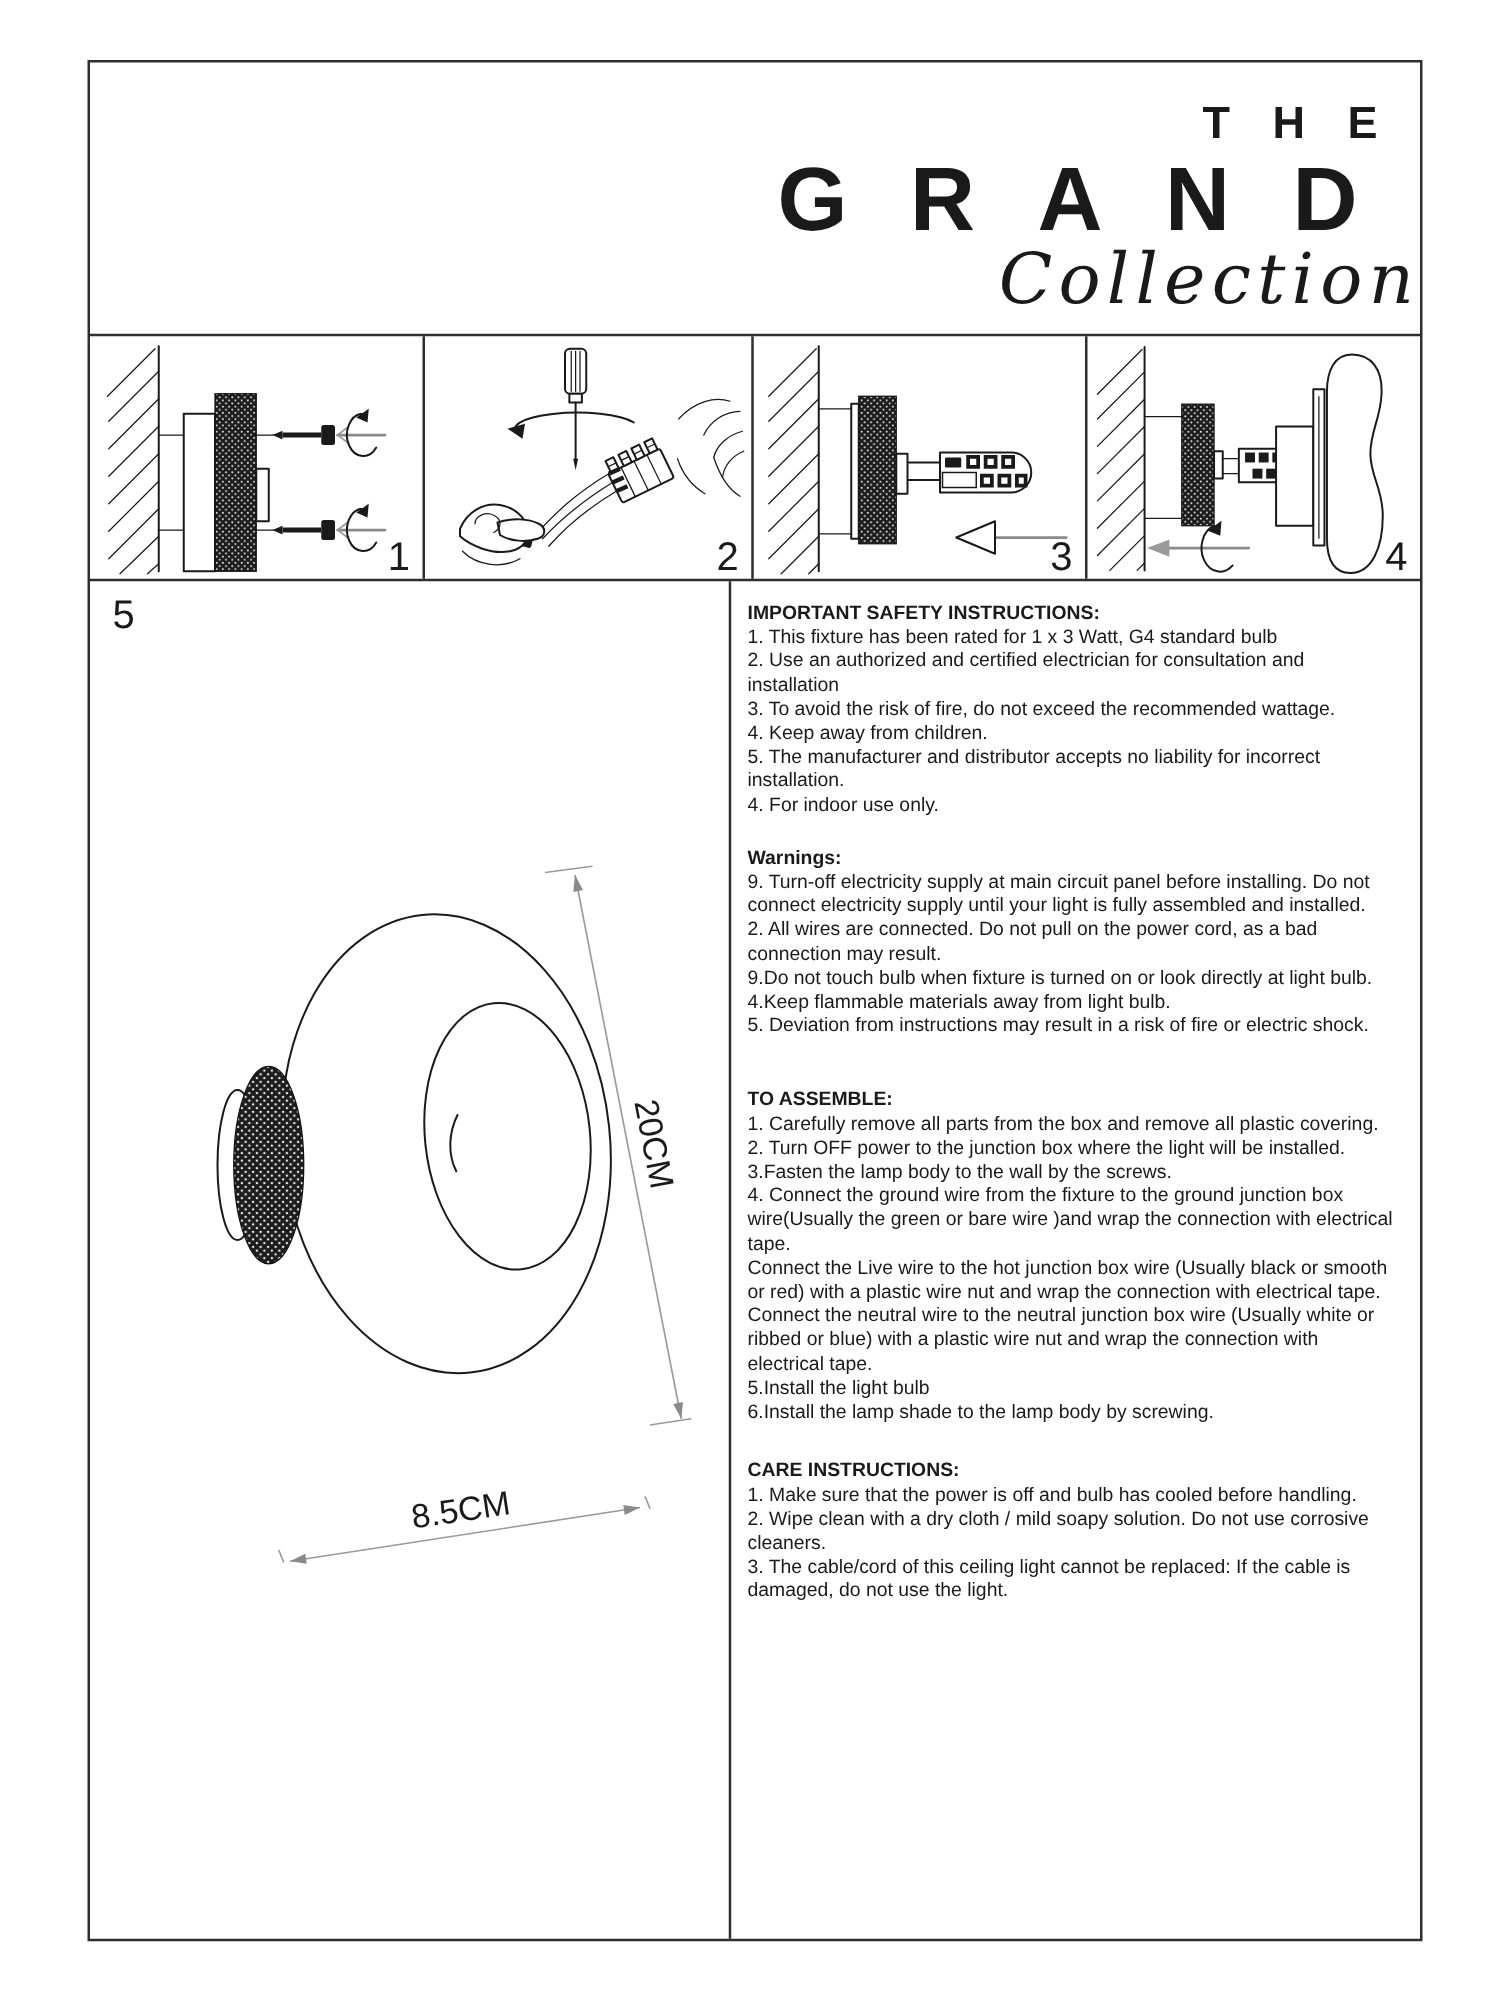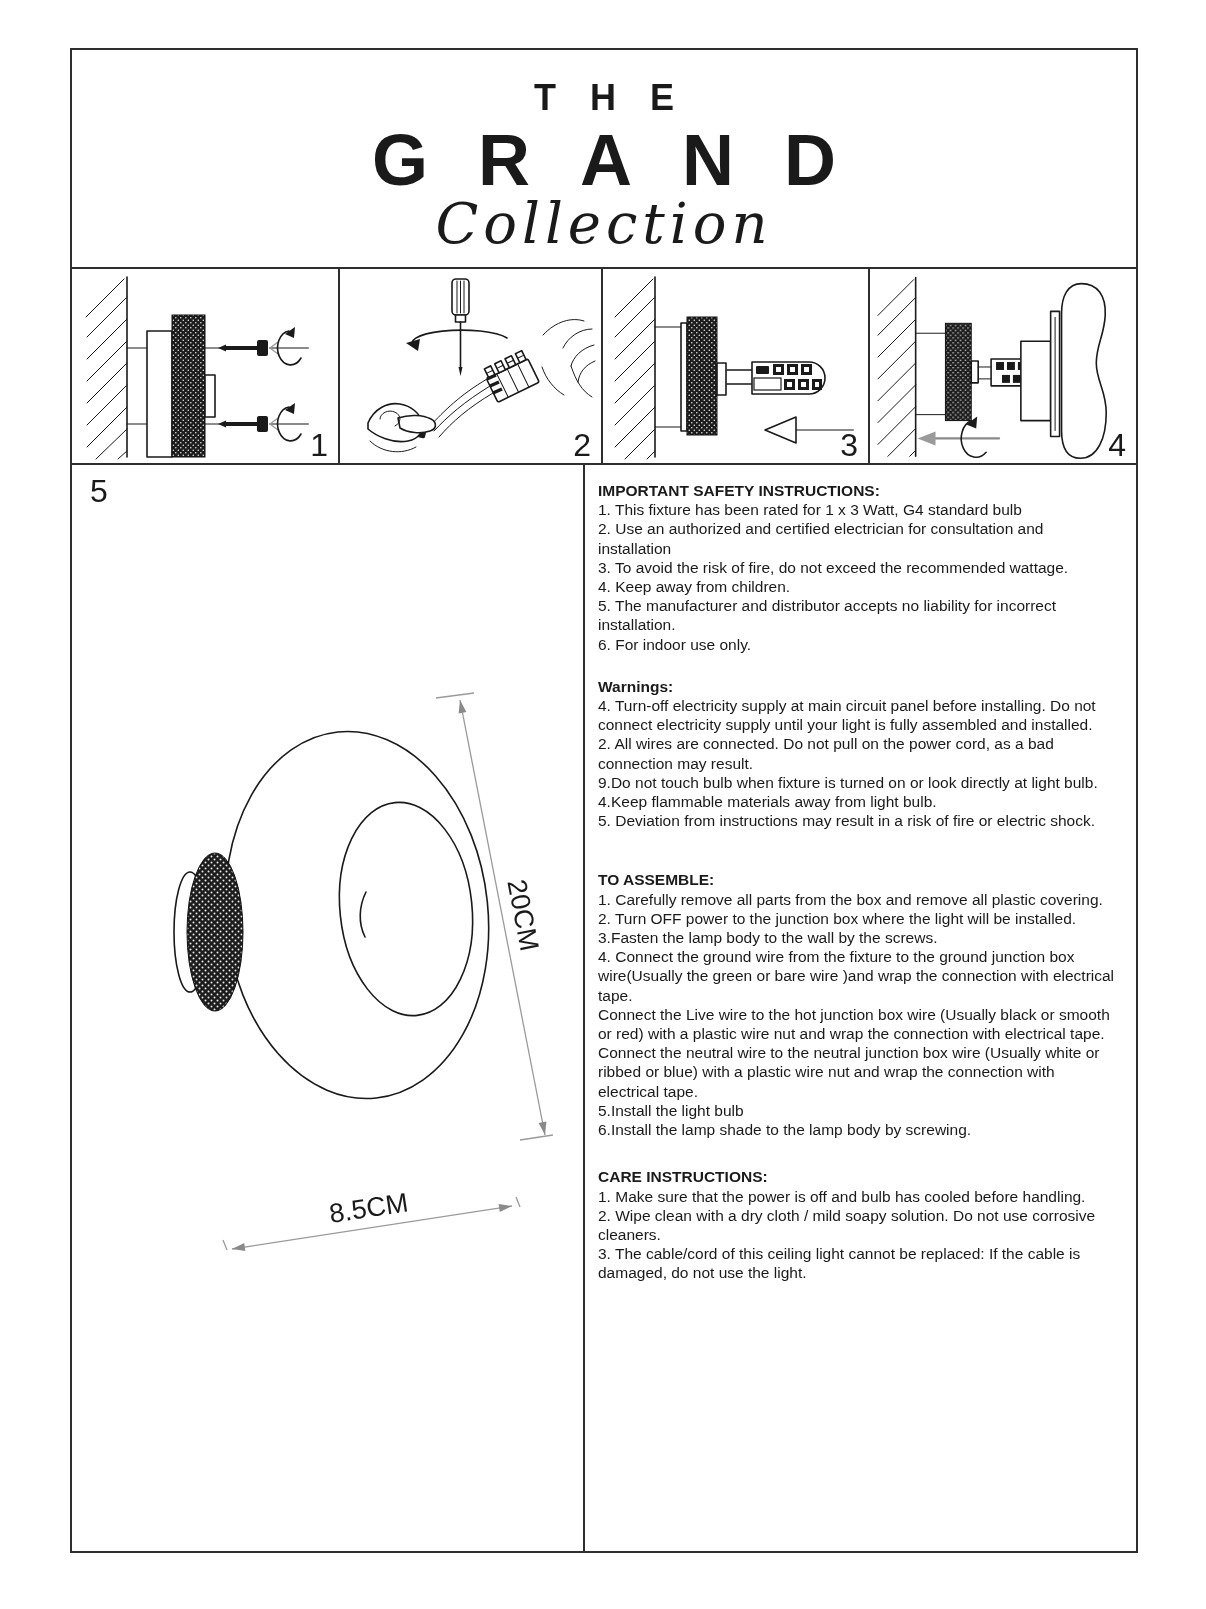--- a/index.html
+++ b/index.html
@@ -1,19 +1,19 @@
 <!DOCTYPE html>
 <html><head>
 <meta charset="utf-8">
 <style>
   html,body{margin:0;padding:0;background:#fff}
   body{width:1206px;height:1609px;position:relative;font-family:"Liberation Sans",sans-serif;color:#1a1a1a;-webkit-font-smoothing:antialiased}
   .frame{position:absolute;left:70px;top:48px;width:1068px;height:1505px;border:2px solid #2e2e2e;box-sizing:border-box;background:#fff}
   
-  .hdr{position:absolute;top:0;left:0;right:0;height:217px;text-align:center}
+  .hdr{position:absolute;top:0;left:0;right:0;height:217px;text-align:right}
   .t1{position:absolute;top:30px;left:0;right:0;font-size:36px;font-weight:600;letter-spacing:34px;text-indent:34px;line-height:1}
   .t2{position:absolute;top:74px;left:0;right:0;font-size:72px;font-weight:700;letter-spacing:50px;text-indent:50px;line-height:1}
   .t3{position:absolute;top:146px;left:0;right:0;font-family:"DejaVu Serif",serif;font-style:italic;font-size:56px;letter-spacing:5px;line-height:1}
   
   .strip{position:absolute;top:217px;left:0;width:100%;height:198px;border-top:2px solid #2e2e2e;border-bottom:2px solid #2e2e2e;box-sizing:border-box;display:flex}
   .cell{position:relative;box-sizing:border-box;border-right:2px solid #2e2e2e;height:100%}
   .c1{width:268px}.c2{width:263px}.c3{width:267px}.c4{flex:1;border-right:none}
   .cell svg{position:absolute;inset:0;width:100%;height:100%}
   .stepnum{position:absolute;right:10px;bottom:2px;font-size:32px;line-height:1}
   
@@ -256,25 +256,25 @@
     </div>
 
     <div class="textcol">
       <div class="sec">
         <h3>IMPORTANT SAFETY INSTRUCTIONS:</h3>
         <p>1. This fixture has been rated for 1 x 3 Watt, G4 standard bulb</p>
         <p>2. Use an authorized and certified electrician for consultation and installation</p>
         <p>3. To avoid the risk of fire, do not exceed the recommended wattage.</p>
         <p>4. Keep away from children.</p>
         <p>5. The manufacturer and distributor accepts no liability for incorrect installation.</p>
-        <p>6. For indoor use only.</p>
+        <p>4. For indoor use only.</p>
       </div>
       <div class="sec m1">
         <h3>Warnings:</h3>
-        <p>4. Turn-off electricity supply at main circuit panel before installing. Do not connect electricity supply until your light is fully assembled and installed.</p>
+        <p>9. Turn-off electricity supply at main circuit panel before installing. Do not connect electricity supply until your light is fully assembled and installed.</p>
         <p>2. All wires are connected. Do not pull on the power cord, as a bad connection may result.</p>
         <p>9.Do not touch bulb when fixture is turned on or look directly at light bulb.</p>
         <p>4.Keep flammable materials away from light bulb.</p>
         <p>5. Deviation from instructions may result in a risk of fire or electric shock.</p>
       </div>
       <div class="sec m2">
         <h3>TO ASSEMBLE:</h3>
         <p>1. Carefully remove all parts from the box and remove all plastic covering.</p>
         <p>2. Turn OFF power to the junction box where the light will be installed.</p>
         <p>3.Fasten the lamp body to the wall by the screws.</p>

